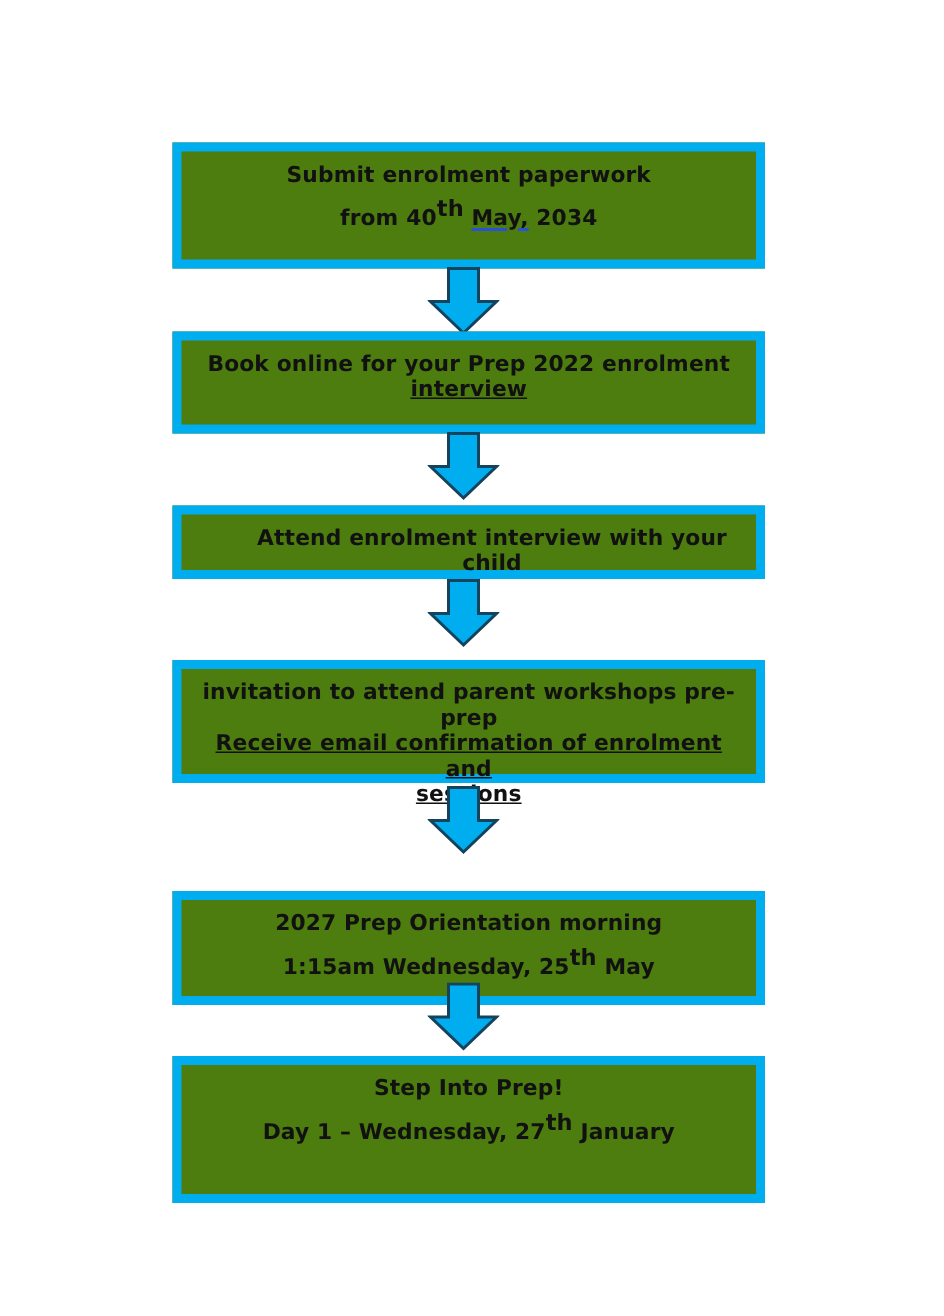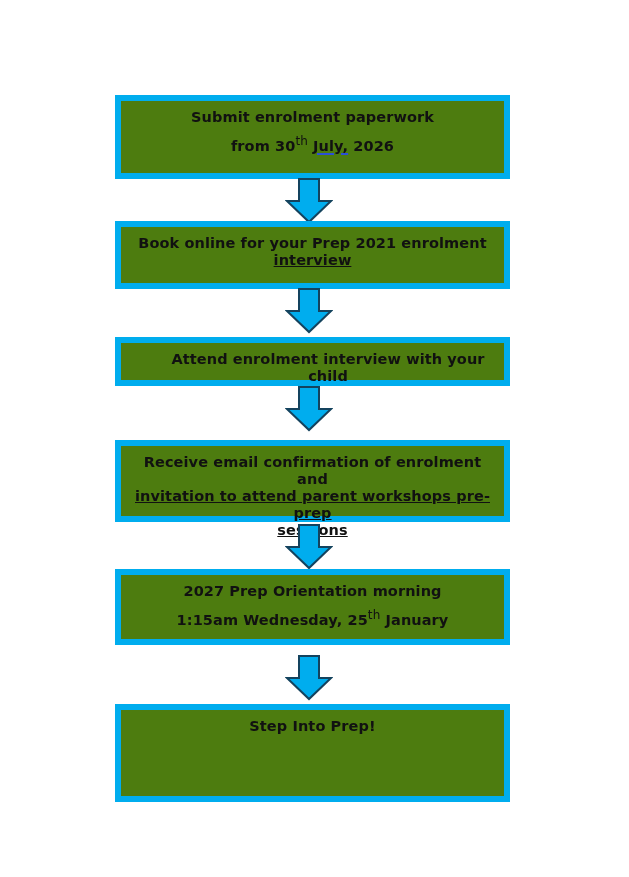--- a/index.html
+++ b/index.html
@@ -46,39 +46,39 @@
     margin: 0;
   }
   .line + .line {
     margin-top: 12px;
   }
   .line.tight + .line.tight {
     margin-top: 0;
     text-decoration: underline;
   }
   .sup {
-    font-size: 12px;
+    font-size: 15px;
     vertical-align: super;
     line-height: 0;
-    font-weight: normal;
+    font-weight: bold;
   }
   .ulink {
     text-decoration: underline;
     text-decoration-color: #2a4fd8;
     text-decoration-thickness: 1.6px;
     text-underline-offset: 2px;
     color: #111111;
   }
 
   
   #node-1 { top: 95px;  height: 84px; }
   #node-2 { top: 221px; height: 68px; }
   #node-3 { top: 337px; height: 49px; padding-left: 31px; }
   #node-4 { top: 440px; height: 82px; }
-  #node-5 { top: 569px; height: 76px; }
+  #node-5 { top: 594px; height: 76px; }
   #node-6 { top: 704px; height: 98px; }
 
   
   .arrow {
     position: absolute;
     left: 285px;
     width: 48px;
     height: 46px;
   }
   #arrow-1 { top: 178px; }
@@ -89,33 +89,33 @@
   .arrow svg { display: block; width: 100%; height: 100%; }
 </style>
 </head>
 <body>
 
 <div id="flowchart">
 
   <div class="node" id="node-1">
     <div class="node-inner">
       <p class="line">Submit enrolment paperwork</p>
-      <p class="line"><span>from 30</span><span class="sup">th</span><span> </span><span class="ulink">July,</span><span> 2026</span></p>
+      <p class="line"><span>from 40</span><span class="sup">th</span><span> </span><span class="ulink">May,</span><span> 2034</span></p>
     </div>
   </div>
 
   <div class="arrow" id="arrow-1">
     <svg viewBox="0 0 48 46" xmlns="http://www.w3.org/2000/svg" aria-hidden="true">
       <polygon points="14,1 34,1 34,23 46,23 24,44 2,23 14,23" fill="#00ADEE" stroke="#14435E" stroke-width="2" stroke-linejoin="miter"></polygon>
     </svg>
   </div>
 
   <div class="node" id="node-2">
     <div class="node-inner">
-      <p class="line tight">Book online for your Prep 2021 enrolment</p>
+      <p class="line tight">Book online for your Prep 2022 enrolment</p>
       <p class="line tight">interview</p>
     </div>
   </div>
 
   <div class="arrow" id="arrow-2">
     <svg viewBox="0 0 48 46" xmlns="http://www.w3.org/2000/svg" aria-hidden="true">
       <polygon points="14,1 34,1 34,23 46,23 24,44 2,23 14,23" fill="#00ADEE" stroke="#14435E" stroke-width="2" stroke-linejoin="miter"></polygon>
     </svg>
   </div>
 
@@ -126,44 +126,45 @@
   </div>
 
   <div class="arrow" id="arrow-3">
     <svg viewBox="0 0 48 46" xmlns="http://www.w3.org/2000/svg" aria-hidden="true">
       <polygon points="14,1 34,1 34,23 46,23 24,44 2,23 14,23" fill="#00ADEE" stroke="#14435E" stroke-width="2" stroke-linejoin="miter"></polygon>
     </svg>
   </div>
 
   <div class="node" id="node-4">
     <div class="node-inner">
+      <p class="line tight">invitation to attend parent workshops pre-prep</p>
       <p class="line tight">Receive email confirmation of enrolment and</p>
-      <p class="line tight">invitation to attend parent workshops pre-prep</p>
       <p class="line tight">sessions</p>
     </div>
   </div>
 
   <div class="arrow" id="arrow-4">
     <svg viewBox="0 0 48 46" xmlns="http://www.w3.org/2000/svg" aria-hidden="true">
       <polygon points="14,1 34,1 34,23 46,23 24,44 2,23 14,23" fill="#00ADEE" stroke="#14435E" stroke-width="2" stroke-linejoin="miter"></polygon>
     </svg>
   </div>
 
   <div class="node" id="node-5">
     <div class="node-inner">
       <p class="line">2027 Prep Orientation morning</p>
-      <p class="line"><span>1:15am Wednesday, 25</span><span class="sup">th</span><span> January</span></p>
+      <p class="line"><span>1:15am Wednesday, 25</span><span class="sup">th</span><span> May</span></p>
     </div>
   </div>
 
   <div class="arrow" id="arrow-5">
     <svg viewBox="0 0 48 46" xmlns="http://www.w3.org/2000/svg" aria-hidden="true">
       <polygon points="14,1 34,1 34,23 46,23 24,44 2,23 14,23" fill="#00ADEE" stroke="#14435E" stroke-width="2" stroke-linejoin="miter"></polygon>
     </svg>
   </div>
 
   <div class="node" id="node-6">
     <div class="node-inner">
       <p class="line">Step Into Prep!</p>
+      <p class="line"><span>Day 1 – Wednesday, 27</span><span class="sup">th</span><span> January</span></p>
     </div>
   </div>
 
 </div>
 
 </body></html>

